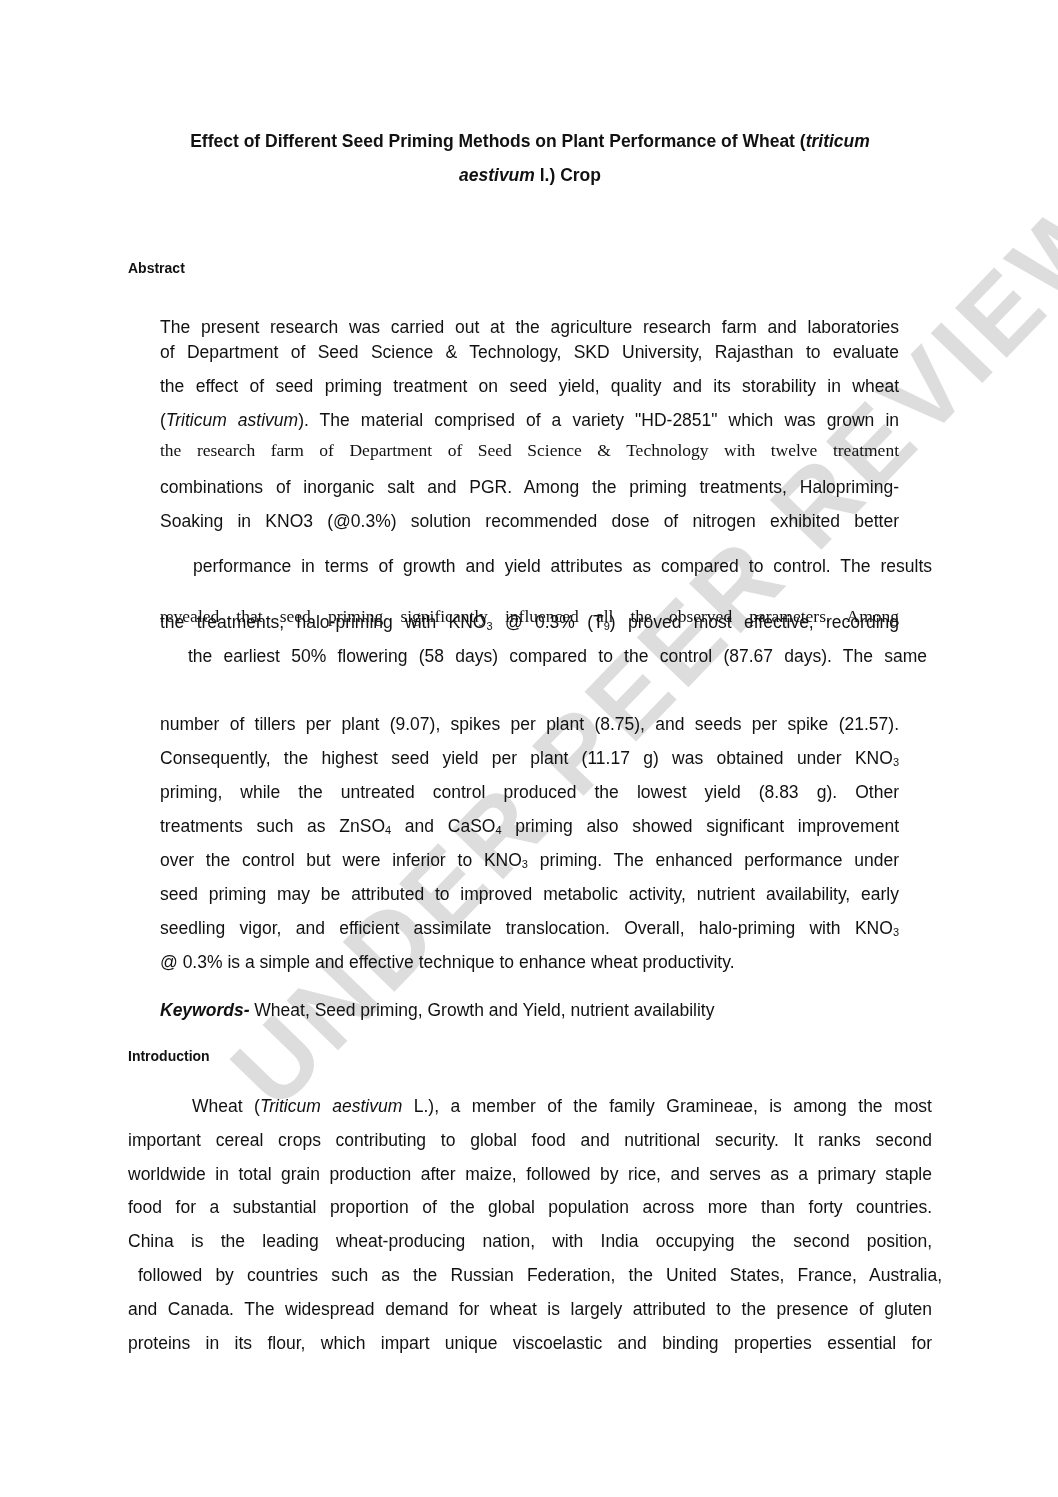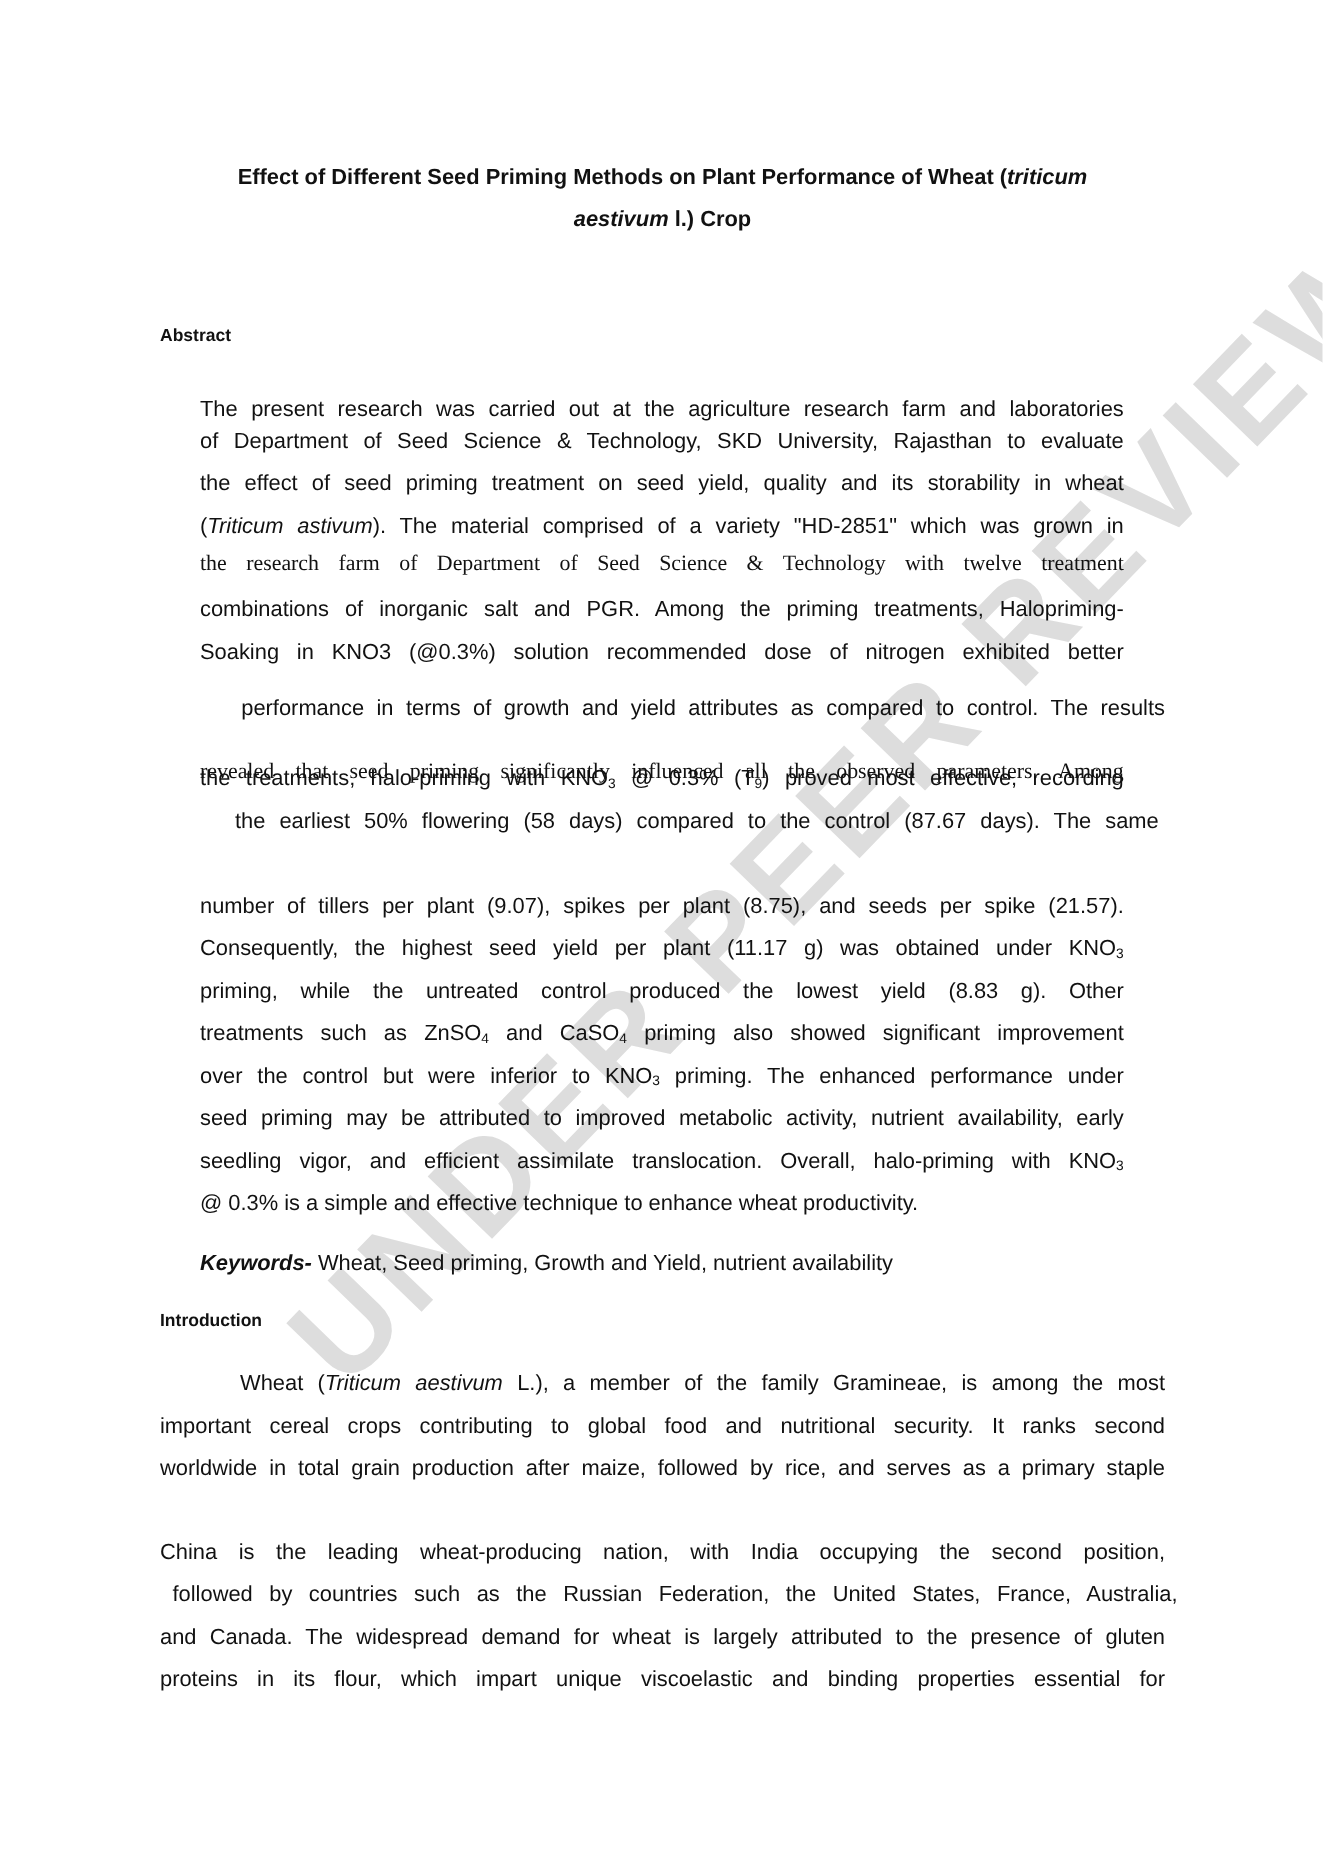--- a/index.html
+++ b/index.html
@@ -52,17 +52,18 @@
   <div class="line abs j" style="top:918px;"><span>seedling vigor, and efficient assimilate translocation. Overall, halo-priming with KNO</span><sub>3</sub></div>
   <div class="line abs" style="top:952px;">@ 0.3% is a simple and effective technique to enhance wheat productivity.</div>
 
   <div class="line abs" style="top:1000px;"><b><i>Keywords-</i></b><span> Wheat, Seed priming, Growth and Yield, nutrient availability</span></div>
 
   <div class="h" style="top:1048px;">Introduction</div>
 
   <div class="line intro j" style="top:1096px; left:192px; width:740px;"><span>Wheat (</span><i>Triticum aestivum</i><span> L.), a member of the family Gramineae, is among the most</span></div>
   <div class="line intro j" style="top:1130px;">important cereal crops contributing to global food and nutritional security. It ranks second</div>
   <div class="line intro j" style="top:1164px;">worldwide in total grain production after maize, followed by rice, and serves as a primary staple</div>
+  <div class="line intro j" style="top:1197px;">food for a substantial proportion of the global population across more than forty countries.</div>
   <div class="line intro j" style="top:1231px;">China is the leading wheat-producing nation, with India occupying the second position,</div>
   <div class="line intro j" style="top:1265px;margin-left:10px;">followed by countries such as the Russian Federation, the United States, France, Australia,</div>
   <div class="line intro j" style="top:1299px;">and Canada. The widespread demand for wheat is largely attributed to the presence of gluten</div>
   <div class="line intro j" style="top:1333px;">proteins in its flour, which impart unique viscoelastic and binding properties essential for</div>
 </div>
 
 </body></html>

